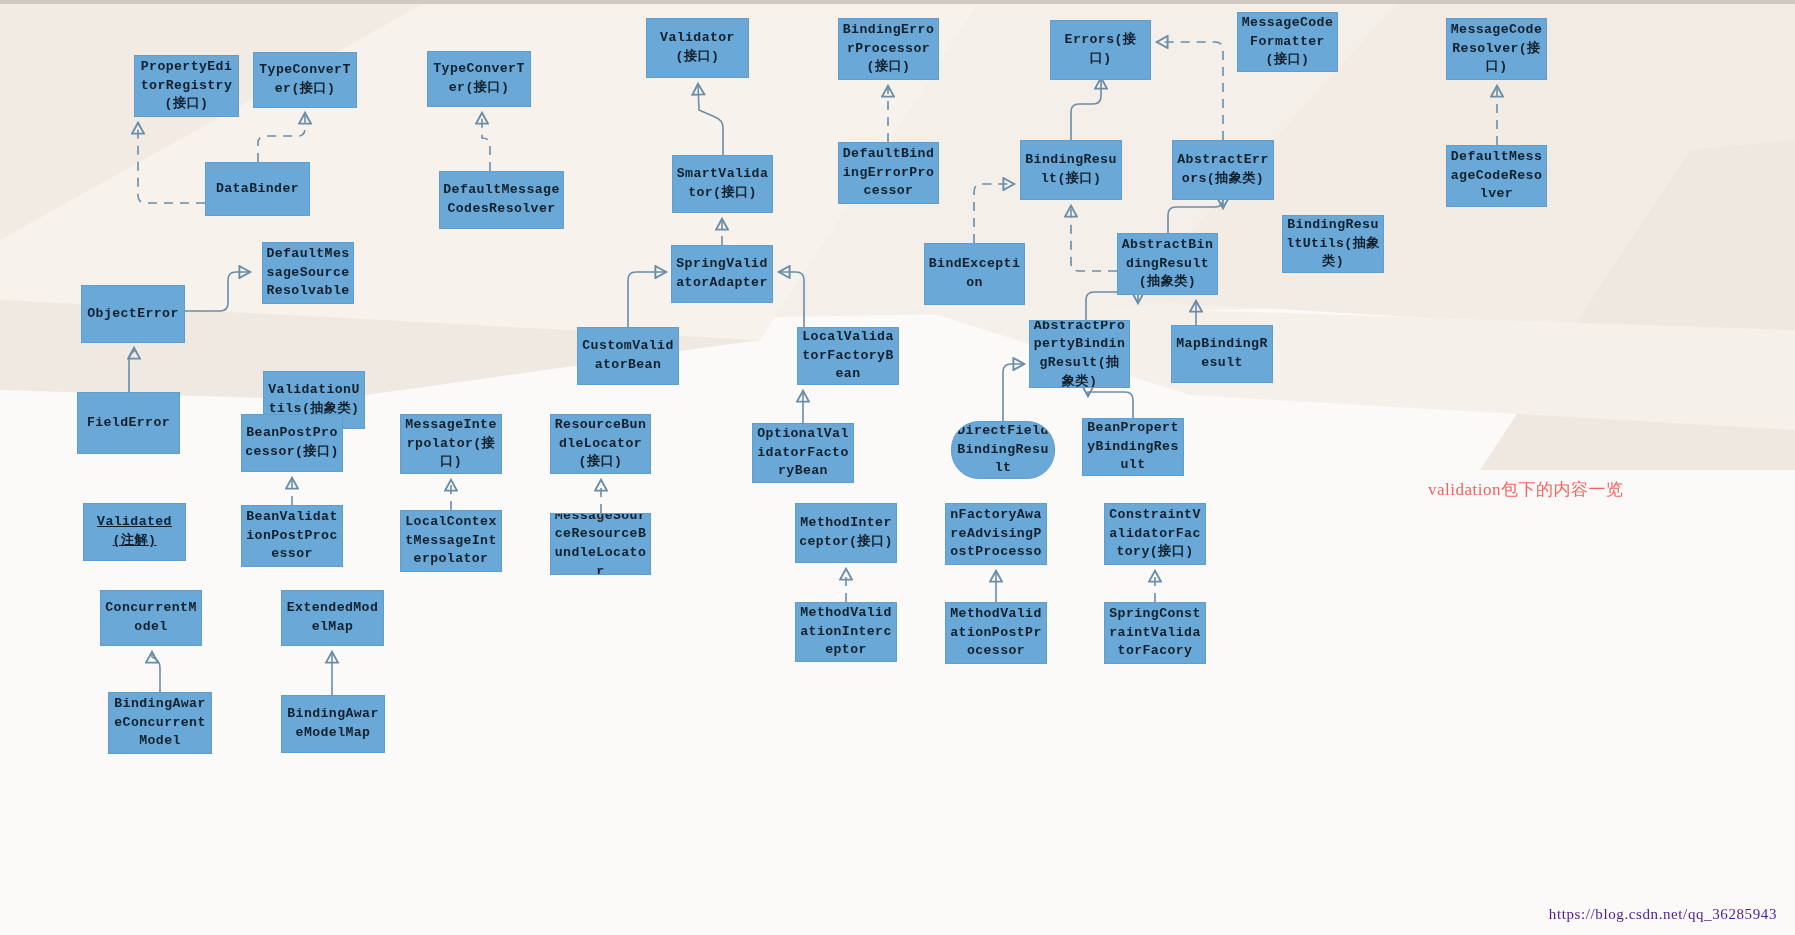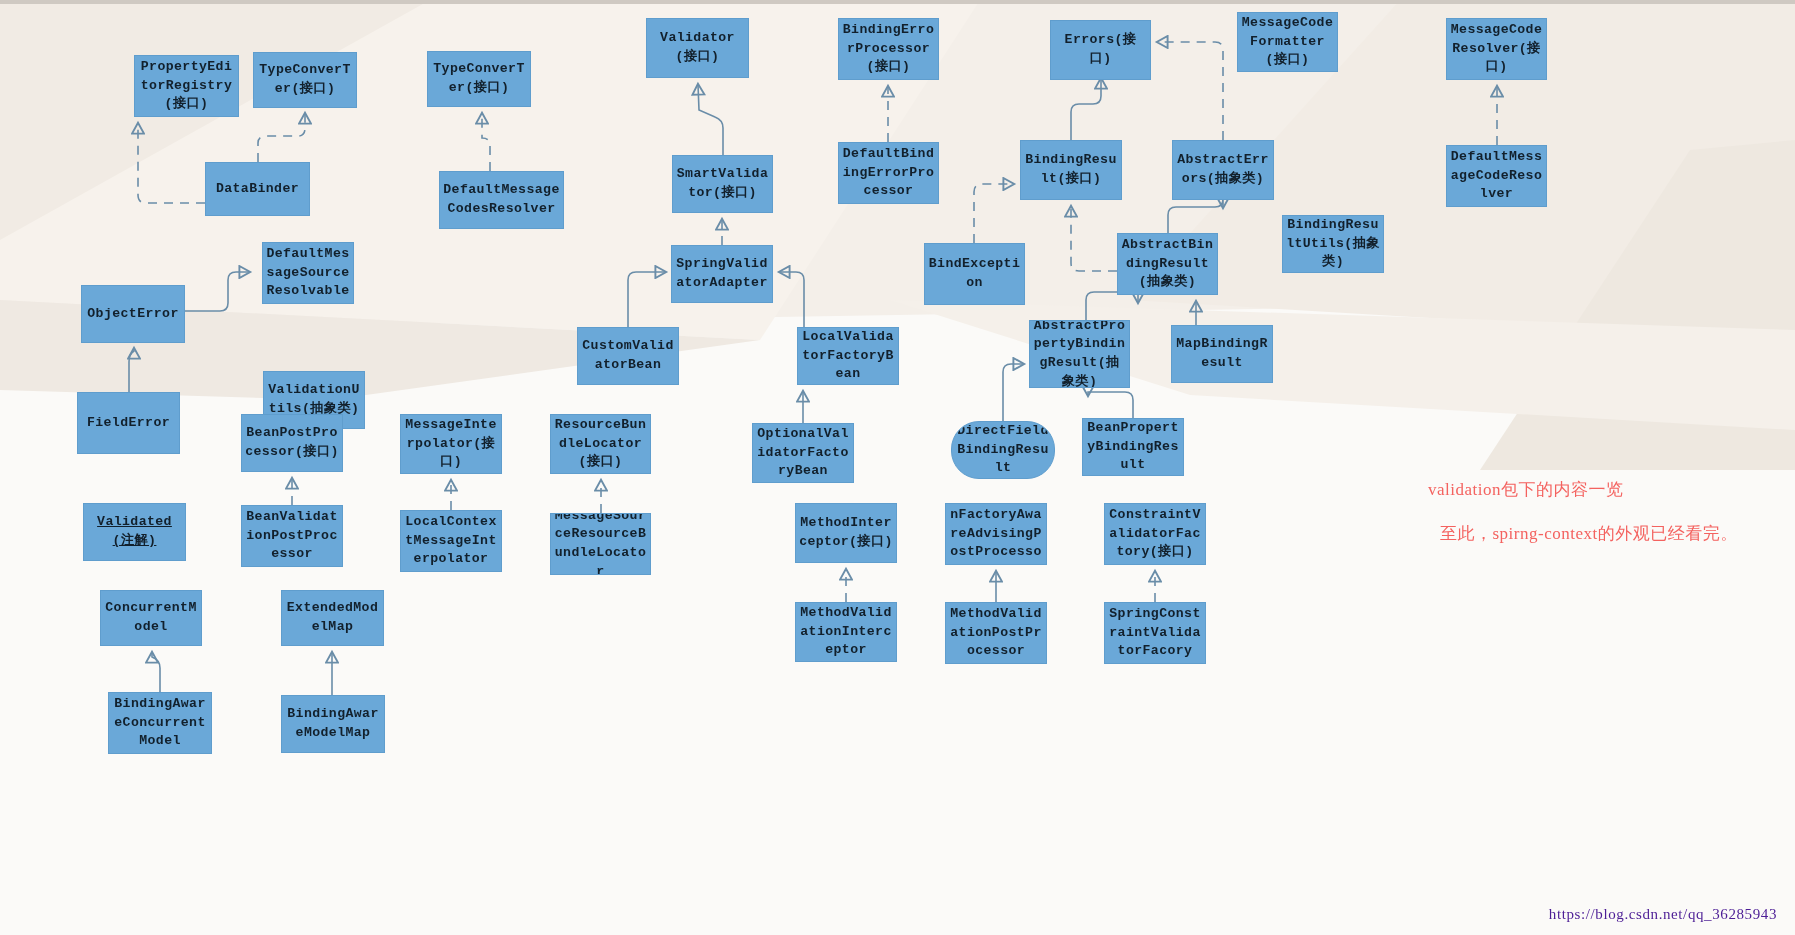--- a/index.html
+++ b/index.html
@@ -285,16 +285,15 @@
       </div>
       <div class="node" style="left: 1104px; top: 503px; width: 102px; height: 62px;">
         <span>ConstraintValidatorFactory(接口)</span>
       </div>
       <div class="node" style="left: 1104px; top: 602px; width: 102px; height: 62px;">
         <span>SpringConstraintValidatorFacory</span>
       </div>
     </div>
 
   <div class="annotation note-1">validation包下的内容一览</div>
-  <div class="annotation note-2">至此，spirng-context的外观已经看完。</div>
 
   <div class="watermark">https://blog.csdn.net/qq_36285943</div>
 </div>
 
 </body></html>

